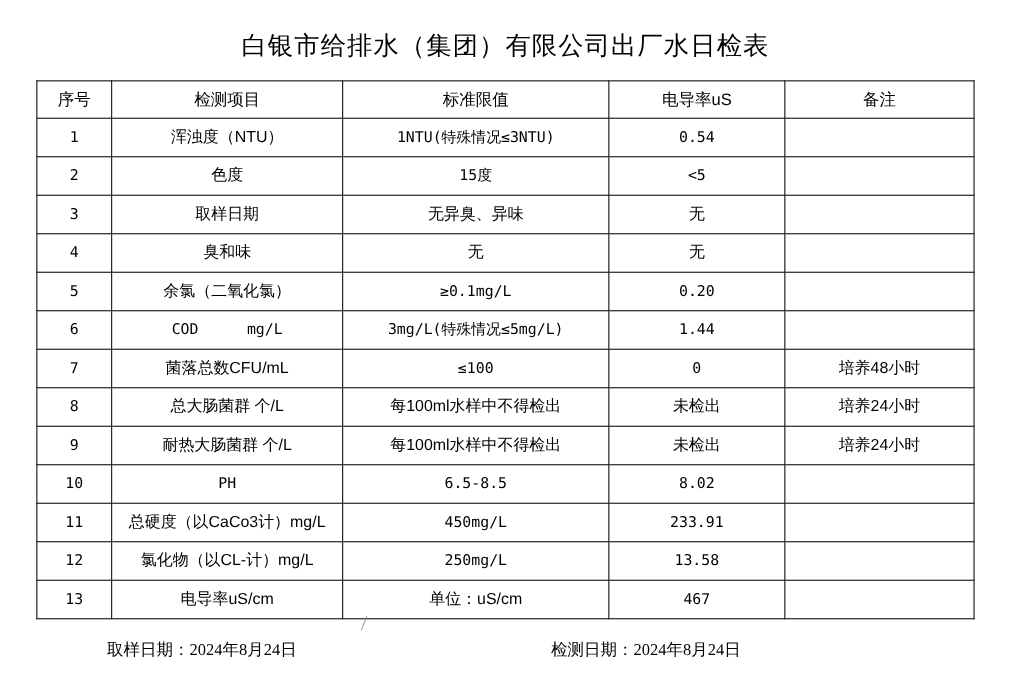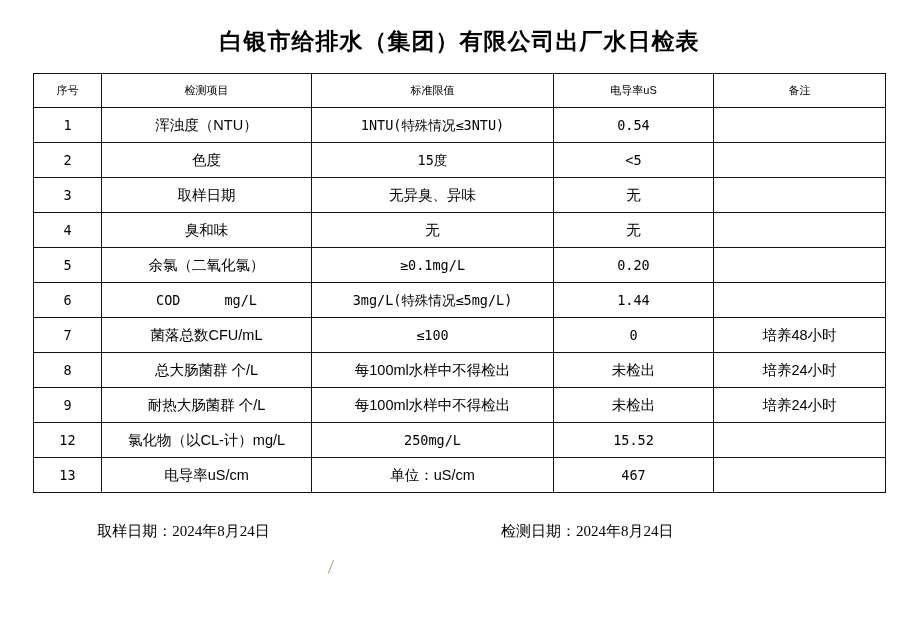--- a/index.html
+++ b/index.html
@@ -16,21 +16,21 @@
   }
   .page {
     position: relative;
     width: 919px;
     height: 618px;
     box-sizing: border-box;
   }
   .doc-title {
     text-align: center;
     font-size: 23px;
-    font-weight: bold;
+    font-weight: normal;
     letter-spacing: 1px;
     padding-top: 26px;
     padding-bottom: 16px;
     font-family: "Liberation Serif", "DejaVu Serif", serif;
   }
   table.report {
     border-collapse: collapse;
     margin: 0 auto;
     width: 852px;
     table-layout: fixed;
@@ -40,21 +40,21 @@
     font-weight: normal;
     font-size: 14.5px;
     text-align: center;
     vertical-align: middle;
     padding: 0;
     height: 34px;
     font-family: "Liberation Sans", sans-serif;
   }
   table.report thead td {
     height: 33px;
-    font-size: 11px;
+    font-size: 15px;
   }
   .col-no { width: 68px; }
   .col-item { width: 210px; }
   .col-limit { width: 242px; }
   .col-result { width: 160px; }
   .col-remark { width: 172px; }
 
   .mono {
     font-family: "DejaVu Sans Mono", "Liberation Mono", monospace;
     font-size: 13.5px;
@@ -65,21 +65,21 @@
     white-space: nowrap;
   }
   .item-cod {
     display: flex;
     justify-content: center;
     align-items: center;
     gap: 44px;
     line-height: 32px;
   }
   .footer {
-    margin: 23px auto 0 auto;
+    margin: 12px auto 0 auto;
     width: 852px;
     display: flex;
     font-size: 15px;
     font-family: "Liberation Serif", "DejaVu Serif", serif;
     padding-top: 6px;
   }
   .footer .f1 { width: 300px; text-align: center; }
   .footer .f2 { width: 340px; text-align: right; }
   .footer .f3 { width: 212px; text-align: center; }
   .tick {
@@ -269,30 +269,64 @@
           </td>
         <td>
             <span class="cell-inner">未检出</span>
           </td>
         <td>
             <span class="cell-inner">培养24小时</span>
           </td>
       </tr>
       <tr>
         <td>
+            <span class="cell-inner mono">10</span>
+          </td>
+        <td>
+            <span class="cell-inner mono">PH</span>
+          </td>
+        <td>
+            <span class="cell-inner mono">6.5-8.5</span>
+          </td>
+        <td>
+            <span class="cell-inner mono">8.02</span>
+          </td>
+        <td>
+            <span class="cell-inner"></span>
+          </td>
+      </tr>
+      <tr>
+        <td>
+            <span class="cell-inner mono">11</span>
+          </td>
+        <td>
+            <span class="cell-inner">总硬度（以CaCo3计）mg/L</span>
+          </td>
+        <td>
+            <span class="cell-inner mono">450mg/L</span>
+          </td>
+        <td>
+            <span class="cell-inner mono">233.91</span>
+          </td>
+        <td>
+            <span class="cell-inner"></span>
+          </td>
+      </tr>
+      <tr>
+        <td>
             <span class="cell-inner mono">12</span>
           </td>
         <td>
             <span class="cell-inner">氯化物（以CL-计）mg/L</span>
           </td>
         <td>
             <span class="cell-inner mono">250mg/L</span>
           </td>
         <td>
-            <span class="cell-inner mono">15.52</span>
+            <span class="cell-inner mono">13.58</span>
           </td>
         <td>
             <span class="cell-inner"></span>
           </td>
       </tr>
       <tr>
         <td>
             <span class="cell-inner mono">13</span>
           </td>
         <td>

